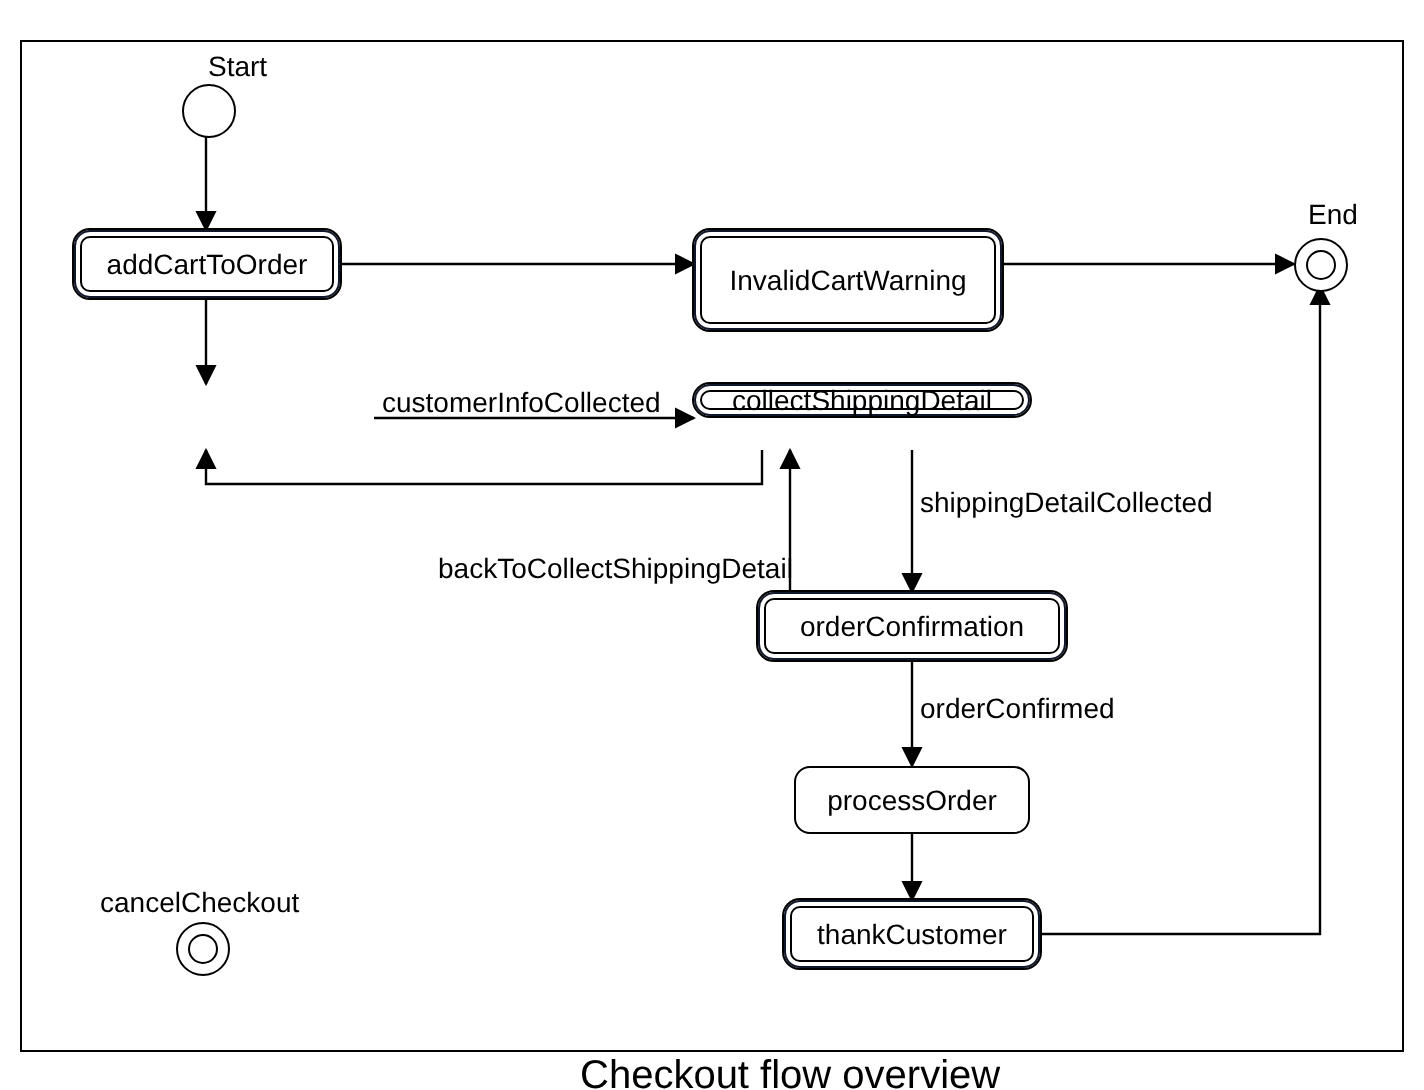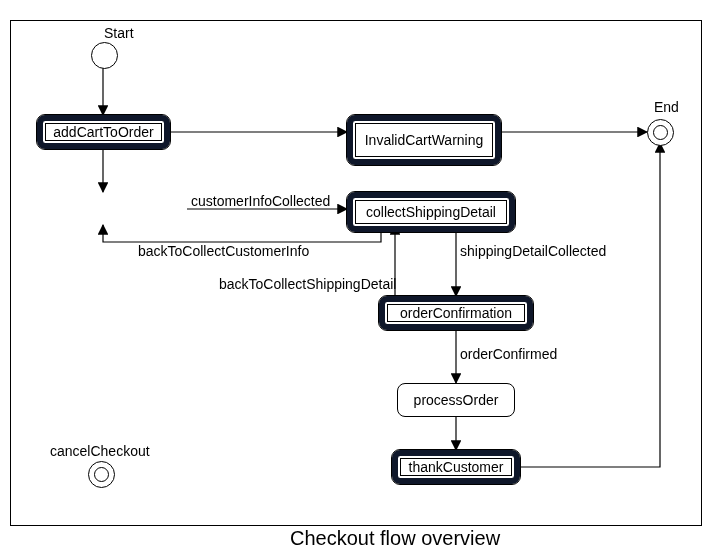--- a/index.html
+++ b/index.html
@@ -1,19 +1,19 @@
 <!DOCTYPE html>
 <html><head>
 <meta charset="utf-8">
 <style>
   html,body{margin:0;padding:0;background:#fff;font-family:Arial,Helvetica,sans-serif;}
   .frame{position:relative;width:712px;height:545px;box-sizing:border-box;}
   .border{position:absolute;left:10px;top:20px;width:690px;height:504px;border:1px solid #000;}
   .node{position:absolute;background:#fff;border-radius:8px;display:flex;align-items:center;justify-content:center;font-size:14px;white-space:nowrap;box-sizing:border-box;}
-  .double{outline:1px solid #000;border:6px solid #0f172a;box-shadow:inset 0 0 0 2px #fff, inset 0 0 0 3px #000;}
+  .double{outline:1px solid #000;border:1px solid #0f172a;box-shadow:inset 0 0 0 2px #fff, inset 0 0 0 3px #000;}
   .single{border:1px solid #000;}
   .label{position:absolute;font-size:14px;white-space:nowrap;}
   .caption{position:absolute;font-size:20px;}
   .circle{position:absolute;border:1px solid #000;border-radius:50%;background:#fff;}
   svg.arrows{position:absolute;left:0;top:0;width:712px;height:545px;}
 </style>
 </head>
 <body>
 
 <div class="frame">
@@ -54,26 +54,25 @@
 
   <div class="label" style="left:654px;top:99px;">End</div>
   <div class="circle" style="left:647px;top:119px;width:25px;height:25px;"></div>
   <div class="circle" style="left:653px;top:125px;width:13px;height:13px;"></div>
 
   <div class="circle" style="left:88px;top:461px;width:25px;height:25px;"></div>
   <div class="circle" style="left:94px;top:467px;width:13px;height:13px;"></div>
 
   <div class="node double" style="left:37px;top:115px;width:133px;height:34px;">addCartToOrder</div>
   <div class="node double" style="left:347px;top:115px;width:154px;height:50px;">InvalidCartWarning</div>
-  <div class="node double" style="left:347px;top:192px;width:168px;height:40px;">collectShippingDetail</div>
+  <div class="node double" style="left:347px;top:192px;width:168px;height:16px;">collectShippingDetail</div>
   <div class="node double" style="left:379px;top:296px;width:154px;height:34px;">orderConfirmation</div>
   <div class="node single" style="left:397px;top:383px;width:118px;height:34px;">processOrder</div>
   <div class="node double" style="left:392px;top:450px;width:128px;height:34px;">thankCustomer</div>
   <div class="label" style="left:50px;top:443px;">cancelCheckout</div>
 
   <div class="label" style="left:191px;top:193px;">customerInfoCollected</div>
-  <div class="label" style="left:138px;top:243px;">backToCollectCustomerInfo</div>
   <div class="label" style="left:460px;top:243px;">shippingDetailCollected</div>
   <div class="label" style="left:219px;top:276px;">backToCollectShippingDetail</div>
   <div class="label" style="left:460px;top:346px;">orderConfirmed</div>
 
   <div class="caption" style="left:290px;top:527px;">Checkout flow overview</div>
 </div>
 
 </body></html>

